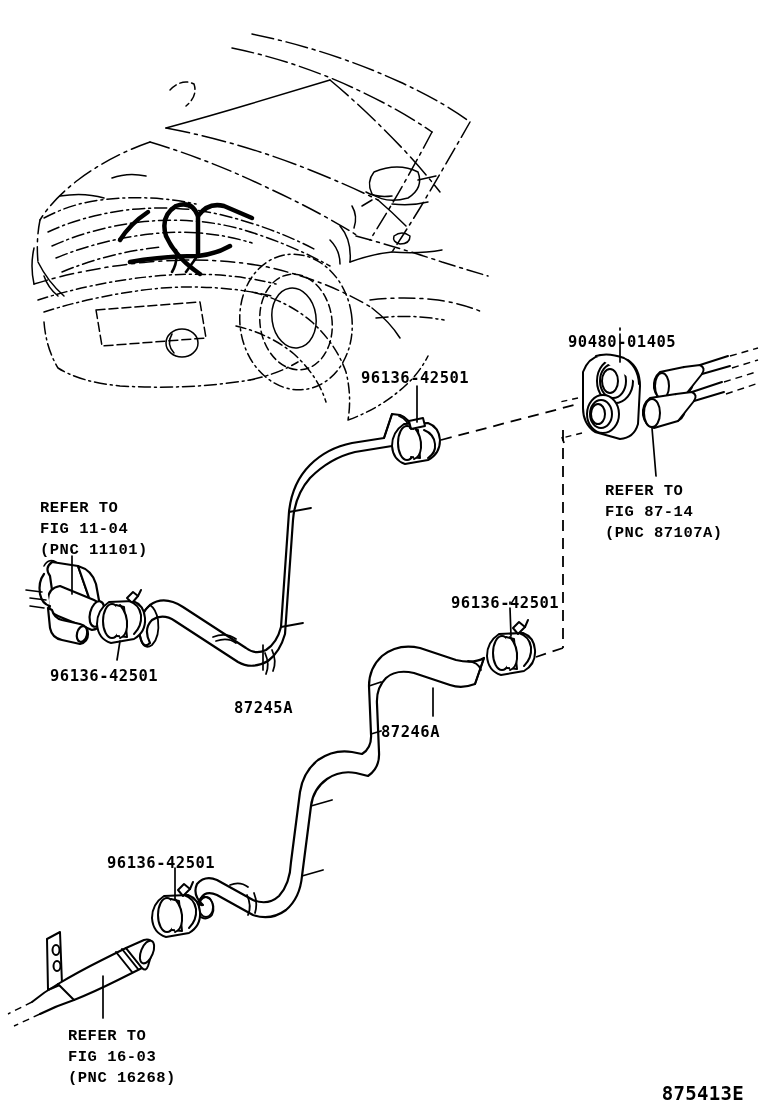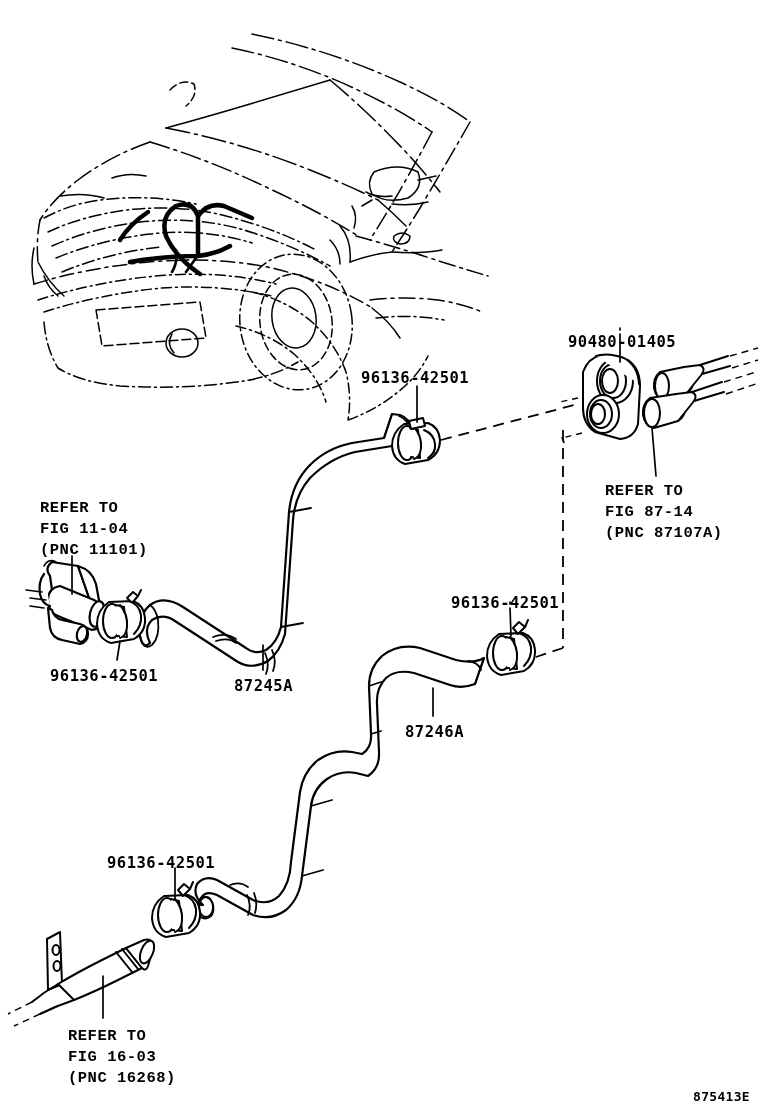--- a/index.html
+++ b/index.html
@@ -35,25 +35,25 @@
     font-weight: bold;
     font-size: 15.5px;
     letter-spacing: 0.5px;
     color: #000000;
     white-space: pre;
     line-height: 20px;
   }
   .lbl.multi { line-height: 21px; font-family: Liberation Mono, monospace; }
   .figcode {
     position: absolute;
-    right: 10px;
+    right: 16px;
     bottom: 8px;
     font-family: "DejaVu Sans Mono", monospace;
     font-weight: bold;
-    font-size: 13px;
+    font-size: 19px;
     color: #000000;
     letter-spacing: 0.3px;
   }
 </style>
 </head>
 <body>
 
 <div id="sheet">
 
   <svg class="layer" viewBox="0 0 760 1112">
@@ -415,25 +415,25 @@
   <div class="lbl multi" style="left:605px; top:481px;">REFER TO
 FIG 87-14
 (PNC 87107A)</div>
 
   <div class="lbl multi" style="left:40px; top:498px;">REFER TO
 FIG 11-04
 (PNC 11101)</div>
 
   <div class="lbl" style="left:50px; top:666px;">96136-42501</div>
 
-  <div class="lbl" style="left:234px; top:676px;">87245A</div>
+  <div class="lbl" style="left:234px; top:698px;">87245A</div>
 
   <div class="lbl" style="left:451px; top:593px;">96136-42501</div>
 
-  <div class="lbl" style="left:405px; top:722px;">87246A</div>
+  <div class="lbl" style="left:381px; top:722px;">87246A</div>
 
   <div class="lbl" style="left:107px; top:853px;">96136-42501</div>
 
   <div class="lbl multi" style="left:68px; top:1026px;">REFER TO
 FIG 16-03
 (PNC 16268)</div>
 
   <div class="figcode">875413E</div>
 
 </div>

